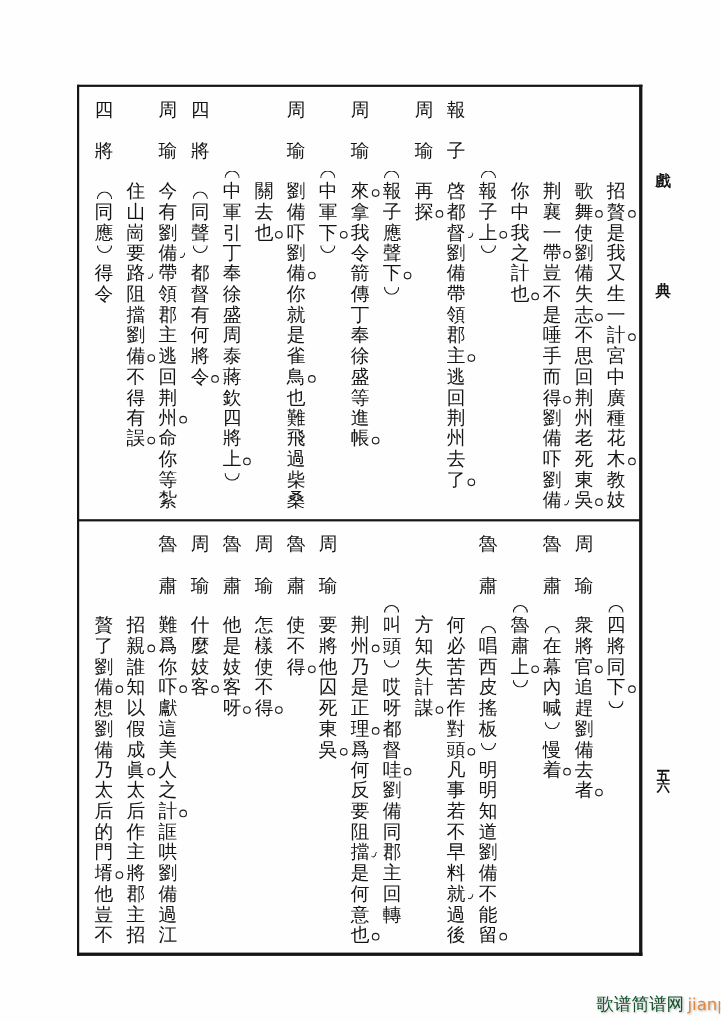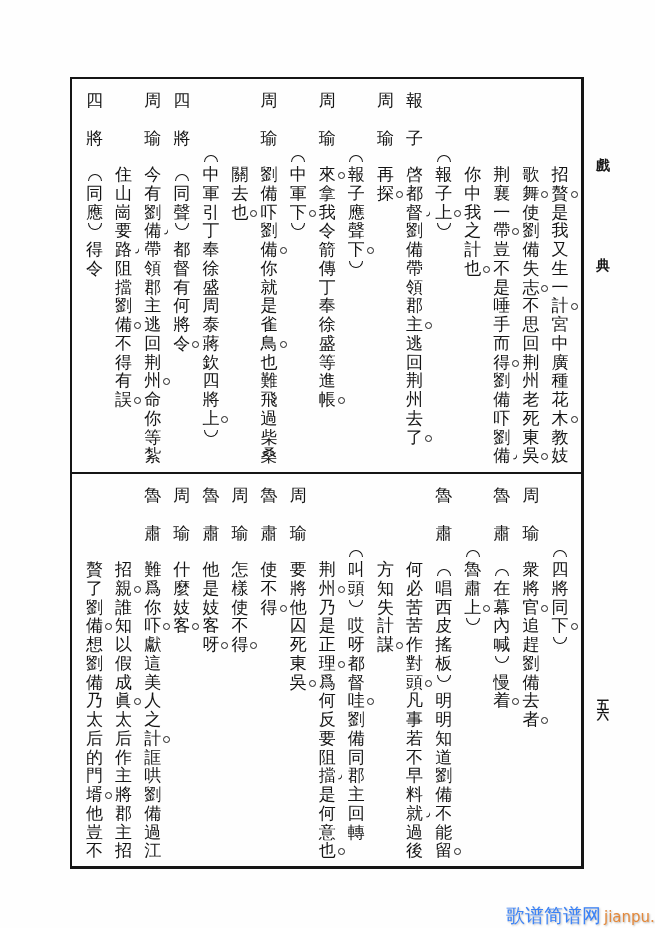--- a/index.html
+++ b/index.html
@@ -72,21 +72,21 @@
     position: absolute; left: 596px; top: 690px;
     writing-mode: vertical-rl; font-size: 12px; font-weight: bold;
     letter-spacing: 4px; line-height: 14px;
   }
 
   
   .wm {
     position: absolute; left: 506px; top: 903px; white-space: nowrap;
     font-family: "DejaVu Sans", sans-serif;
   }
-  .wm-cn { font-size: 19px; color: #3b82f6; text-shadow: 1px 1px 2px rgba(0,0,0,0.25); }
+  .wm-cn { font-size: 16px; color: #14532d; text-shadow: 1px 1px 2px rgba(0,0,0,0.25); margin-left: 36px; }
   .wm-en { font-size: 15px; color: #e3883a; margin-left: 3px; text-shadow: 1px 1px 2px rgba(0,0,0,0.3); }
 </style>
 </head>
 <body>
 
 <div class="page">
 
   <div class="rule rule-top"></div>
   <div class="rule rule-bottom"></div>
   <div class="rule rule-left"></div>

